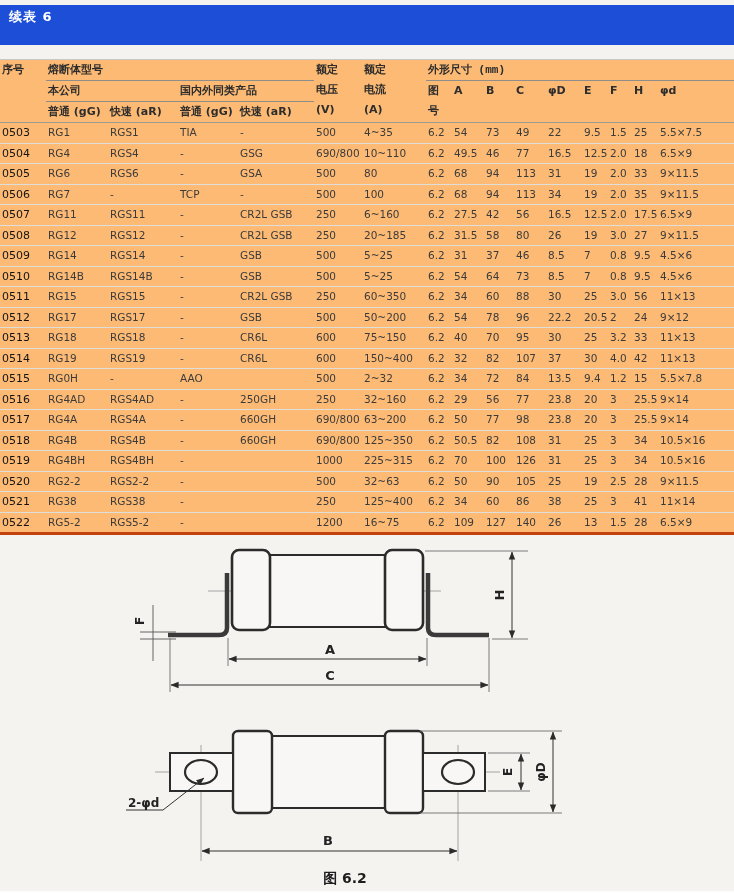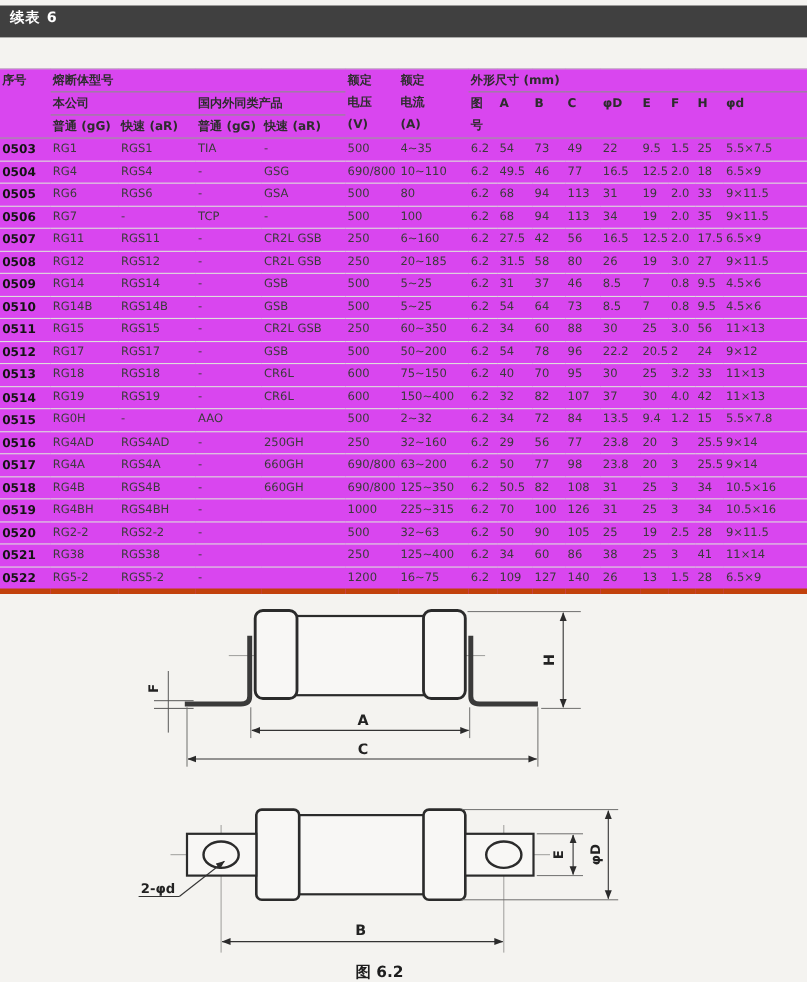--- a/index.html
+++ b/index.html
@@ -3,41 +3,41 @@
 <meta charset="utf-8">
 <style>
   html,body{margin:0;padding:0;}
   body{
     width:734px;height:893px;overflow:hidden;position:relative;
     background:#f4f3f0;
     font-family:"DejaVu Sans","Liberation Sans",sans-serif;
     color:#333;
   }
   .titlebar{
-    margin-top:5px;height:29px;background:#404040;color:#ffffff;
+    margin-top:5px;height:40px;background:#1d4ed8;color:#ffffff;
     font-size:13px;font-weight:bold;line-height:23px;padding-left:9px;
     letter-spacing:1px;
   }
   table.spec{
     width:734px;table-layout:fixed;border-collapse:collapse;
-    margin-top:28px;background:#d946ef;
-    border-top:1px solid #c8c8c5;border-bottom:5px solid #c2410c;
+    margin-top:14px;background:#fdba74;
+    border-top:1px solid #c8c8c5;border-bottom:3px solid #c2410c;
   }
   th{
     font-size:11px;font-weight:bold;text-align:left;vertical-align:top;
     padding:0 2px;line-height:20px;white-space:pre-line;color:#2d2d2d;
   }
-  .uline{border-bottom:1px solid #8d8d8a;}
+  .uline{border-bottom:1px solid #8d8d8a;font-family:Liberation Mono, monospace;}
   td{
     font-size:10.5px;height:19.5px;line-height:19.5px;padding:0 1px 0 2px;
     color:#3b3b3b;border-top:1px solid #dededb;
     white-space:nowrap;overflow:hidden;
   }
   tbody tr:first-child td{border-top:1px solid #9b9b98;}
-  td.serial{font-weight:bold;color:#141414;font-size:11px;}
+  td.serial{font-weight:normal;color:#141414;font-size:11px;}
   svg text{font-family:"DejaVu Sans","Liberation Sans",sans-serif;}
 </style>
 </head>
 <body>
 
 
 
 <div class="titlebar">续表 6</div>
 
 <table class="spec">

